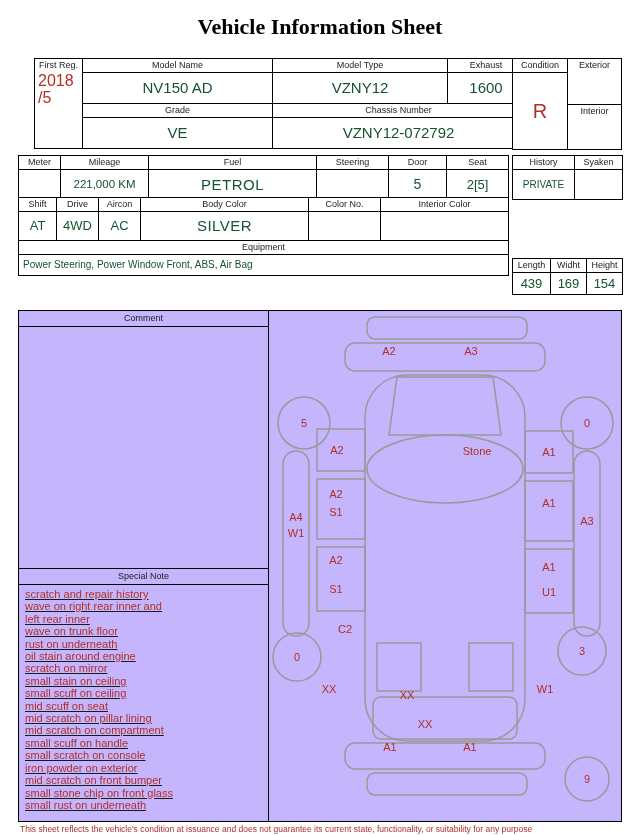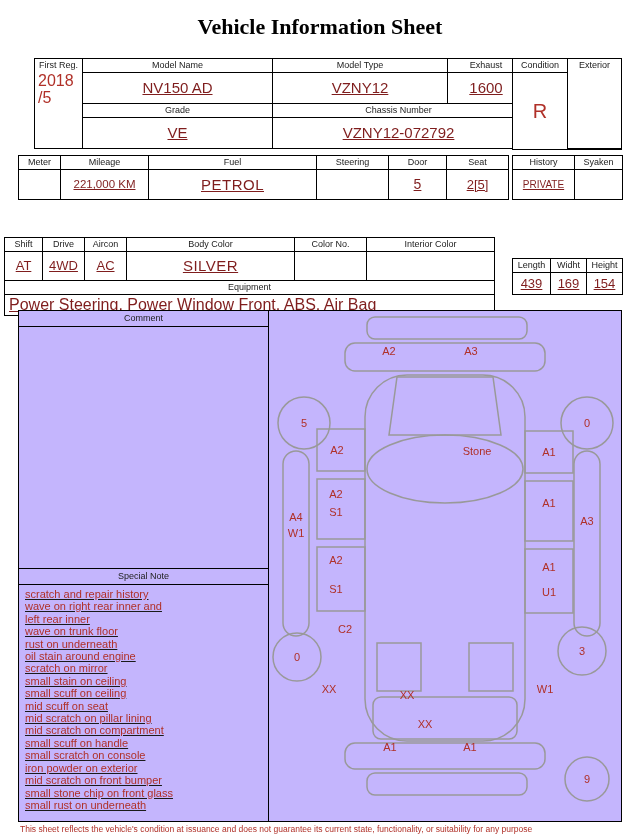--- a/index.html
+++ b/index.html
@@ -4,26 +4,26 @@
 <style>
   html,body{margin:0;padding:0;background:#fff;}
   .page{position:relative;width:640px;height:835px;background:#fff;overflow:hidden;
         font-family:"Liberation Sans",sans-serif;color:#1a1a1a;}
   .abs{position:absolute;}
   .title{position:absolute;top:14px;left:0;width:100%;text-align:center;
          font-family:"Liberation Serif",serif;font-size:22px;font-weight:700;color:#000;}
   table{border-collapse:collapse;table-layout:fixed;background:#fff;}
   td,th{border:1px solid #000;padding:0;overflow:hidden;white-space:nowrap;font-weight:normal;}
   .lbl{font-size:9px;line-height:13px;height:13px;text-align:center;color:#222;}
-  .val{color:#7f1d1d;text-align:center;text-decoration:underline;}
+  .val{color:#14532d;text-align:center;}
   .v30{height:30px;line-height:30px;font-size:15px;}
   .v29{height:29px;line-height:29px;font-size:15px;}
   .v28{height:28px;line-height:28px;font-size:13px;}
   .v21{height:21px;line-height:21px;font-size:13px;}
-  .eqp{height:20px;line-height:20px;font-size:16px;text-align:left;padding-left:4px;}
+  .eqp{height:20px;line-height:20px;font-size:10px;text-align:left;padding-left:4px;}
   .firstreg{vertical-align:top;}
   .firstreg .toplbl{font-size:9px;line-height:13px;text-align:center;color:#222;}
   .firstreg .year{color:#b03028;font-size:16px;line-height:17px;padding-left:3px;}
   
   .condbox{position:absolute;left:512px;top:58px;width:110px;height:92px;
            border:1px solid #000;box-sizing:border-box;display:flex;background:#fff;}
   .condbox .c1{width:55px;border-right:1px solid #000;box-sizing:border-box;display:flex;flex-direction:column;justify-content:space-between;}
   .condbox .c1 .hd{height:13px;line-height:13px;border-bottom:1px solid #000;font-size:9px;text-align:center;}
   .condbox .c1 .rv{flex:1;display:flex;align-items:center;justify-content:center;
                    font-size:20px;color:#b03028;}
@@ -88,20 +88,21 @@
   </tbody>
     </table>
 
   <div class="condbox">
     <div class="c1">
       <div class="hd">Condition</div>
       <div class="rv">R</div>
     </div>
     <div class="c2">
       <div class="cell first">Exterior</div>
+      <div class="cell">Interior</div>
     </div>
   </div>
 
   <table class="abs" style="left:18px;top:155px;width:490px;">
     <colgroup>
         <col style="width:42px">
         <col style="width:88px">
         <col style="width:168px">
         <col style="width:72px">
         <col style="width:58px">
@@ -137,21 +138,21 @@
       <th class="lbl">History</th>
       <th class="lbl">Syaken</th>
     </tr>
     <tr>
       <td class="val v29" style="font-size:10px;">PRIVATE</td>
       <td class="val v29"></td>
     </tr>
   </tbody>
     </table>
 
-  <table class="abs" style="left:4px;top:197px;width:490px;margin-top:40px;">
+  <table class="abs" style="left:18px;top:197px;width:490px;">
     <colgroup>
         <col style="width:38px">
         <col style="width:42px">
         <col style="width:42px">
         <col style="width:168px">
         <col style="width:72px">
         <col style="width:128px">
       </colgroup>
     <tbody>
         <tr>

